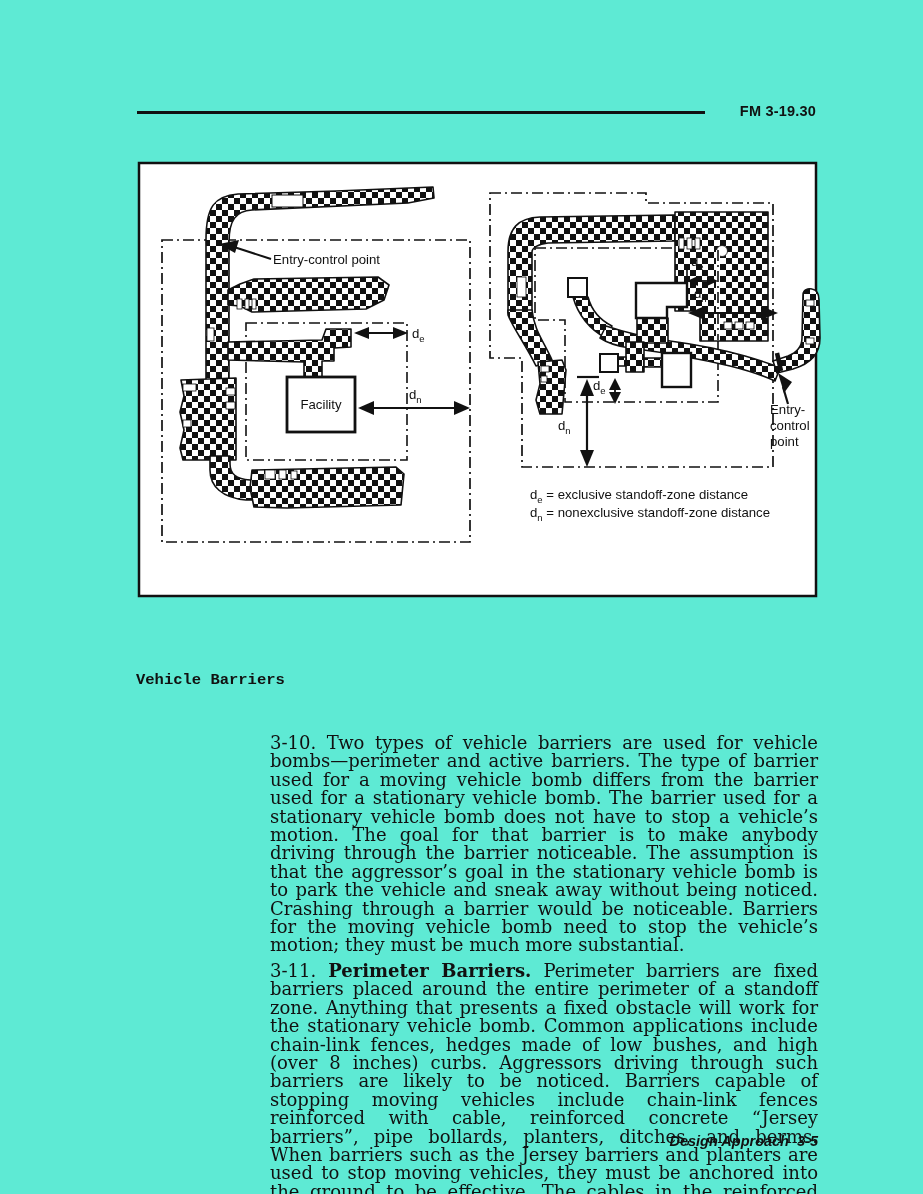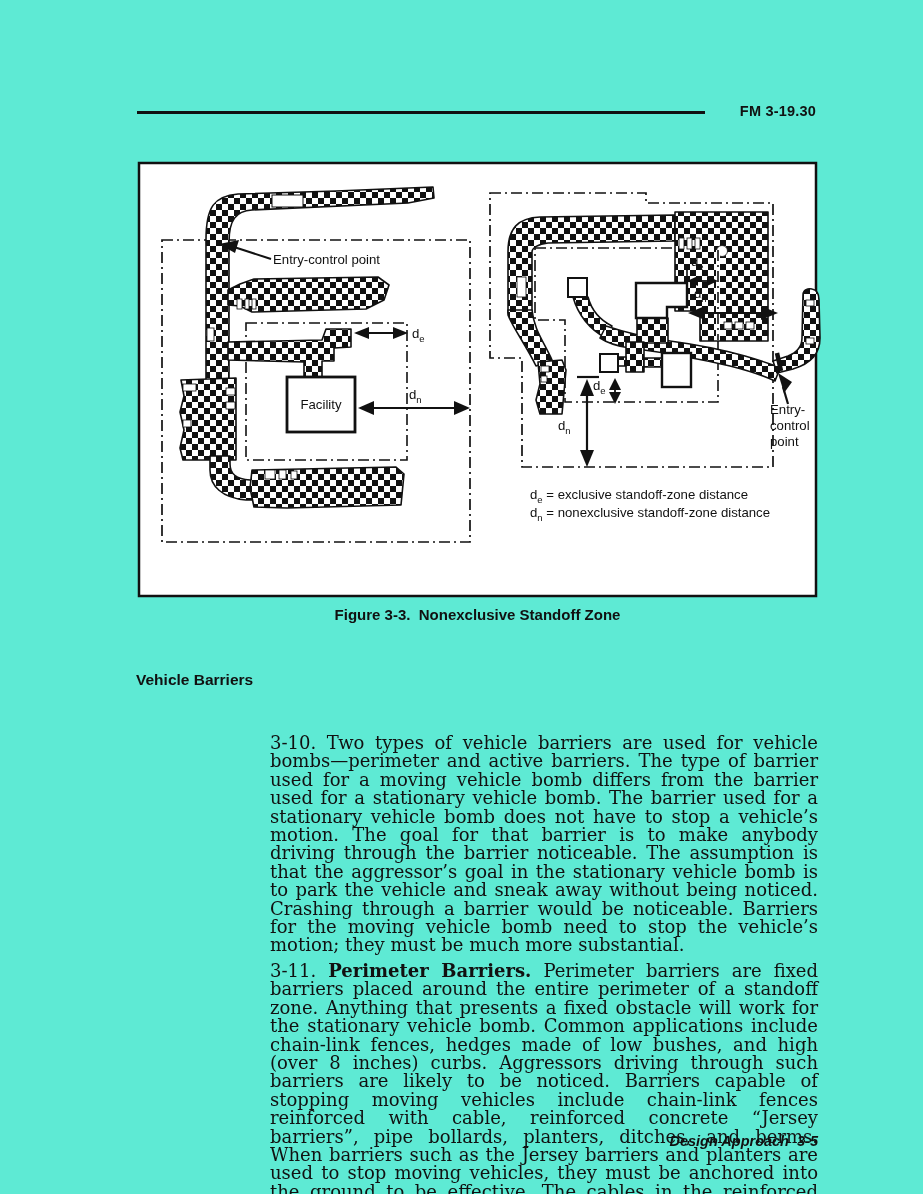--- a/index.html
+++ b/index.html
@@ -16,21 +16,21 @@
     position:absolute;top:103px;right:107px;
     font-size:14.5px;font-weight:bold;letter-spacing:.2px;white-space:pre;
   }
   .figure-svg{position:absolute;left:0;top:0;}
   .figure-caption{
     position:absolute;left:138px;top:606px;width:679px;
     text-align:center;font-size:15px;font-weight:bold;white-space:pre;
   }
   .section-heading{
     position:absolute;left:136px;top:671px;margin:0;
-    font-family:Liberation Sans, sans-serif;font-size:15.5px;font-weight:bold;
+    font-family:Liberation Mono, monospace;font-size:15.5px;font-weight:bold;
   }
   .body-text{
     position:absolute;left:270px;top:734px;width:548px;
     font-family:"DejaVu Serif",serif;font-size:18px;line-height:18.4px;
     text-align:justify;
   }
   .body-text p{margin:0;}
   .body-text p + p{margin-top:7px;}
   .footer-text{
     position:absolute;top:1133px;right:105px;
@@ -192,21 +192,20 @@
         <text class="figlbl" x="770" y="446">point</text>
       </g>
 
       <g>
         <text class="figlbl" x="530" y="499"><tspan>d</tspan><tspan class="figsub" dy="3.5">e</tspan><tspan dy="-3.5"> = exclusive standoff-zone distance</tspan></text>
         <text class="figlbl" x="530" y="517"><tspan>d</tspan><tspan class="figsub" dy="3.5">n</tspan><tspan dy="-3.5"> = nonexclusive standoff-zone distance</tspan></text>
       </g>
     </g>
   </svg>
 
-  <div class="figure-caption">Figure 3-3.  Nonexclusive Standoff Zone</div>
 
   <h3 class="section-heading">Vehicle Barriers</h3>
 
   <div class="body-text">
     <p><span>3-10.  Two types of vehicle barriers are used for vehicle bombs—perimeter and active barriers. The type of barrier used for a moving vehicle bomb differs from the barrier used for a stationary vehicle bomb. The barrier used for a stationary vehicle bomb does not have to stop a vehicle’s motion. The goal for that barrier is to make anybody driving through the barrier noticeable. The assumption is that the aggressor’s goal in the stationary vehicle bomb is to park the vehicle and sneak away without being noticed. Crashing through a barrier would be noticeable. Barriers for the moving vehicle bomb need to stop the vehicle’s motion; they must be much more substantial.</span></p>
     <p><span>3-11.  </span><b>Perimeter Barriers.</b><span> Perimeter barriers are fixed barriers placed around the entire perimeter of a standoff zone. Anything that presents a fixed obstacle will work for the stationary vehicle bomb. Common applications include chain-link fences, hedges made of low bushes, and high (over 8 inches) curbs. Aggressors driving through such barriers are likely to be noticed. Barriers capable of stopping moving vehicles include chain-link fences reinforced with cable, reinforced concrete “Jersey barriers”, pipe bollards, planters, ditches, and berms. When barriers such as the Jersey barriers and planters are used to stop moving vehicles, they must be anchored into the ground to be effective. The cables in the reinforced fence also have to be anchored into the ground or partially buried. Spaces between barriers should</span></p>
   </div>
 
   <div class="footer-text">Design Approach  3-5</div>
 

